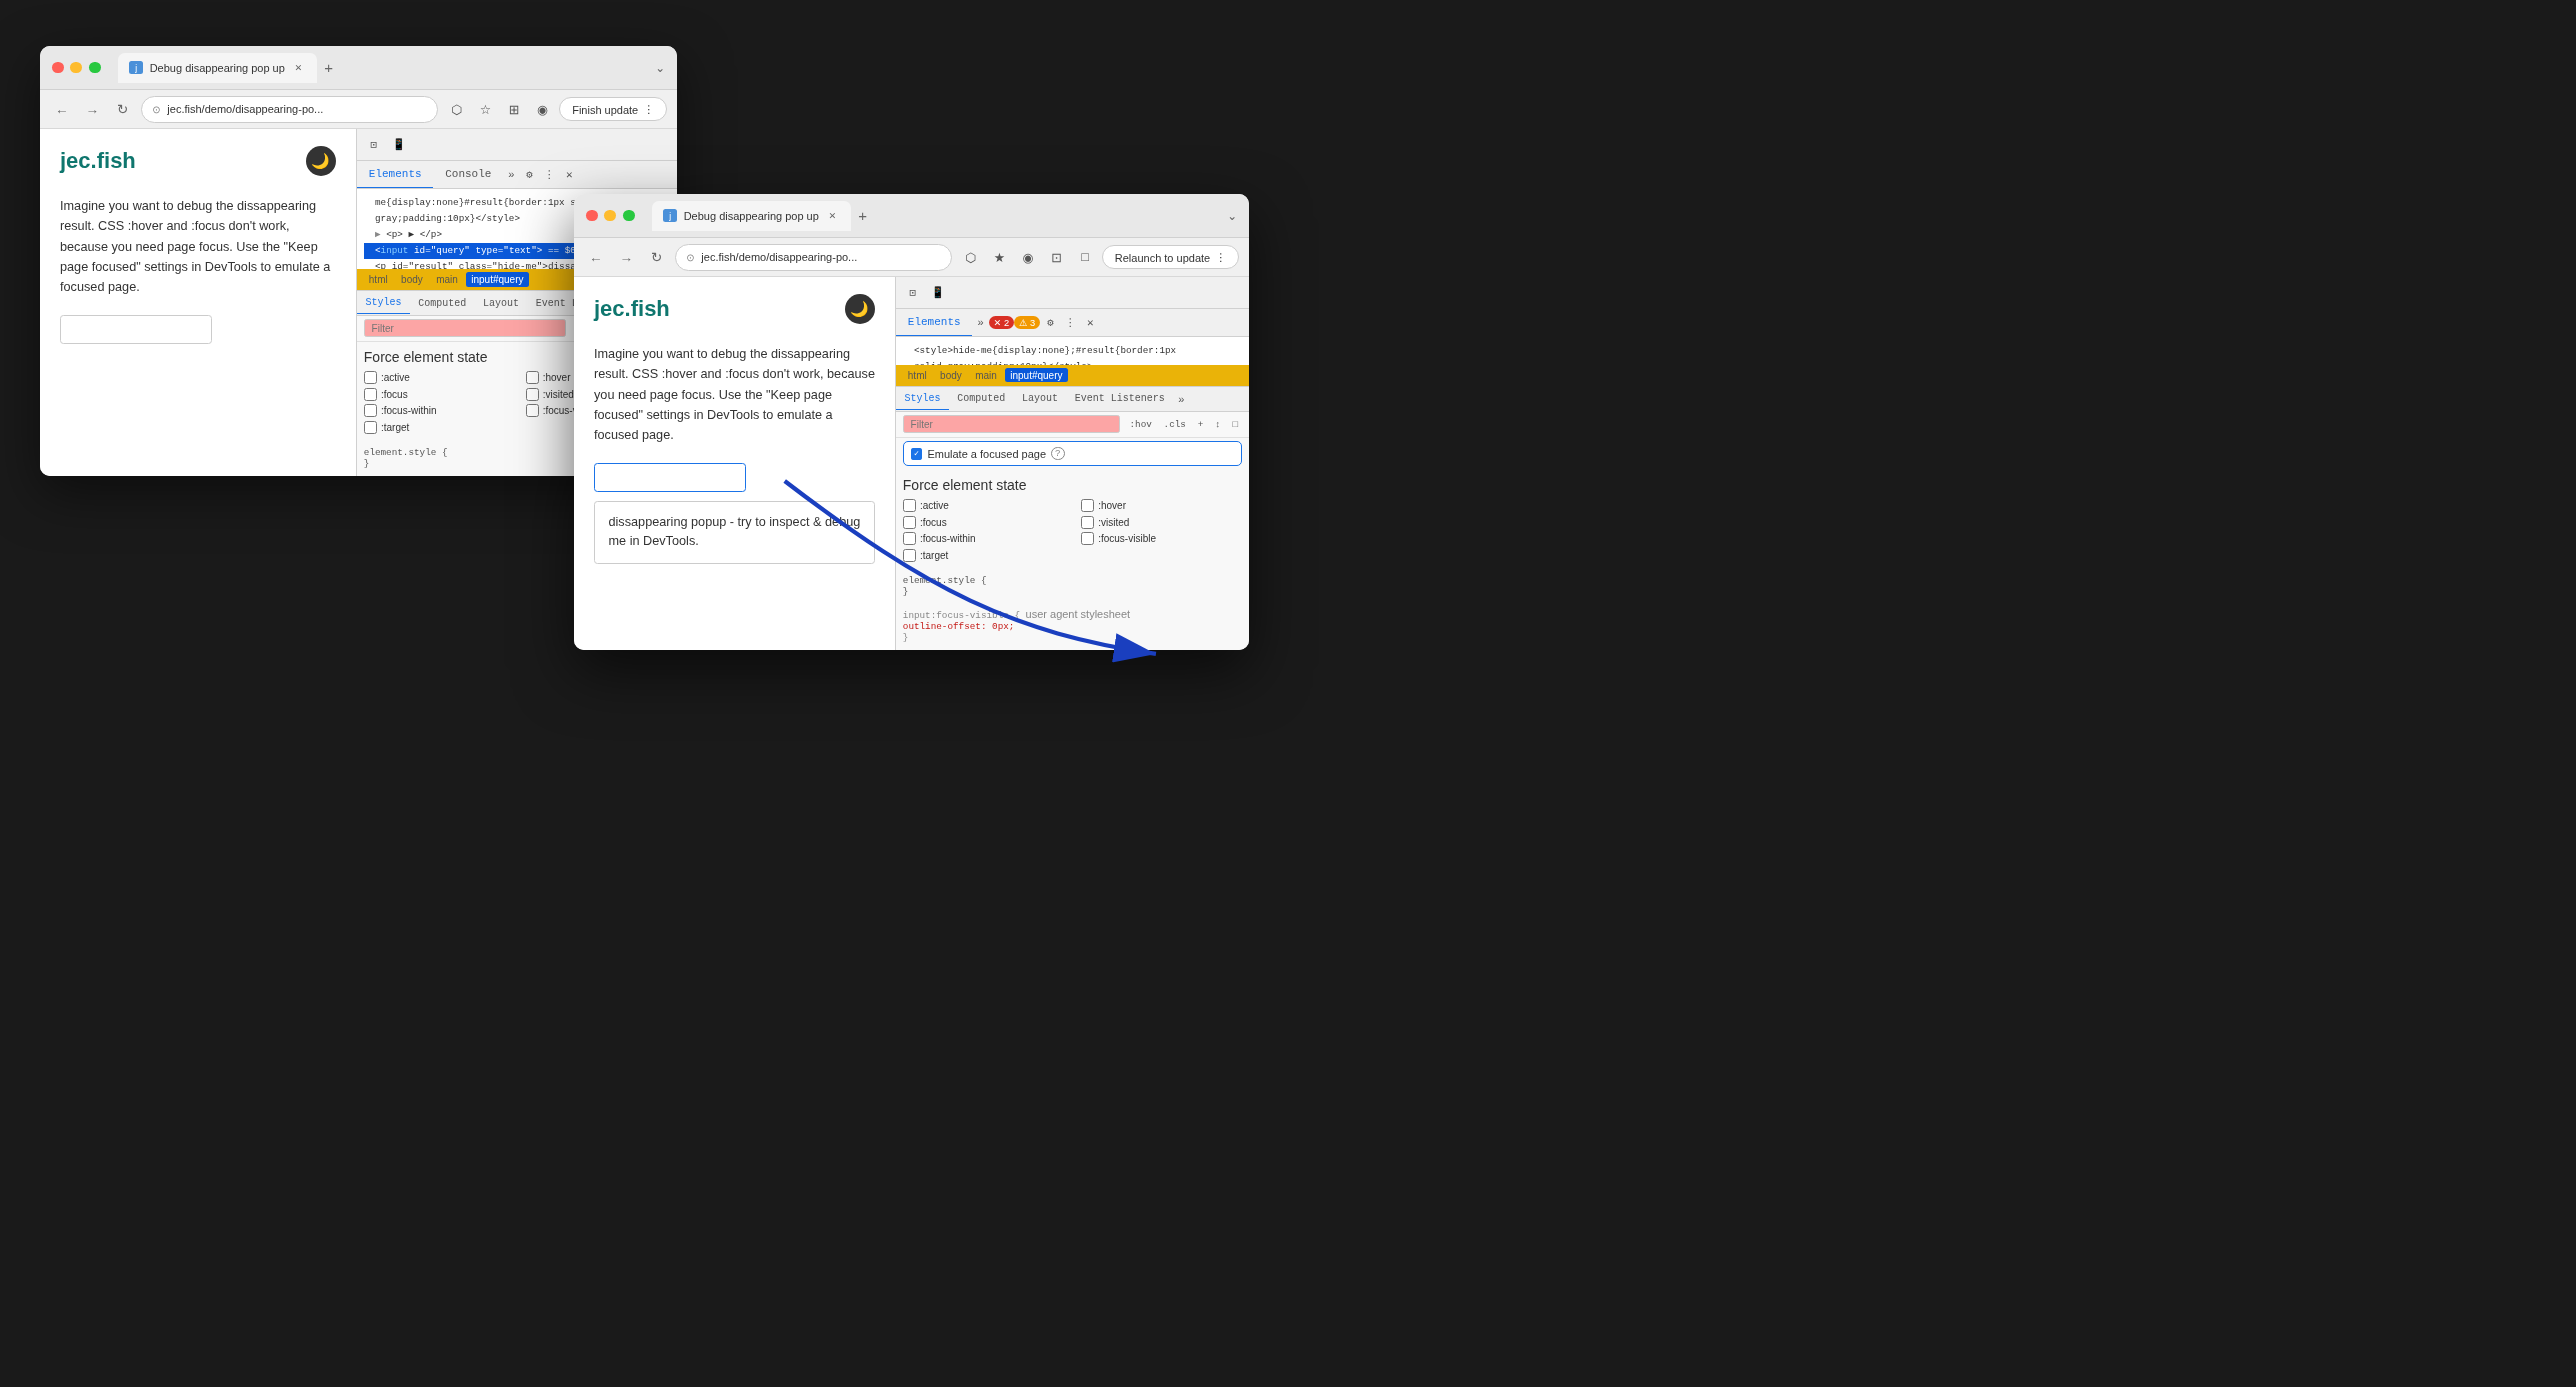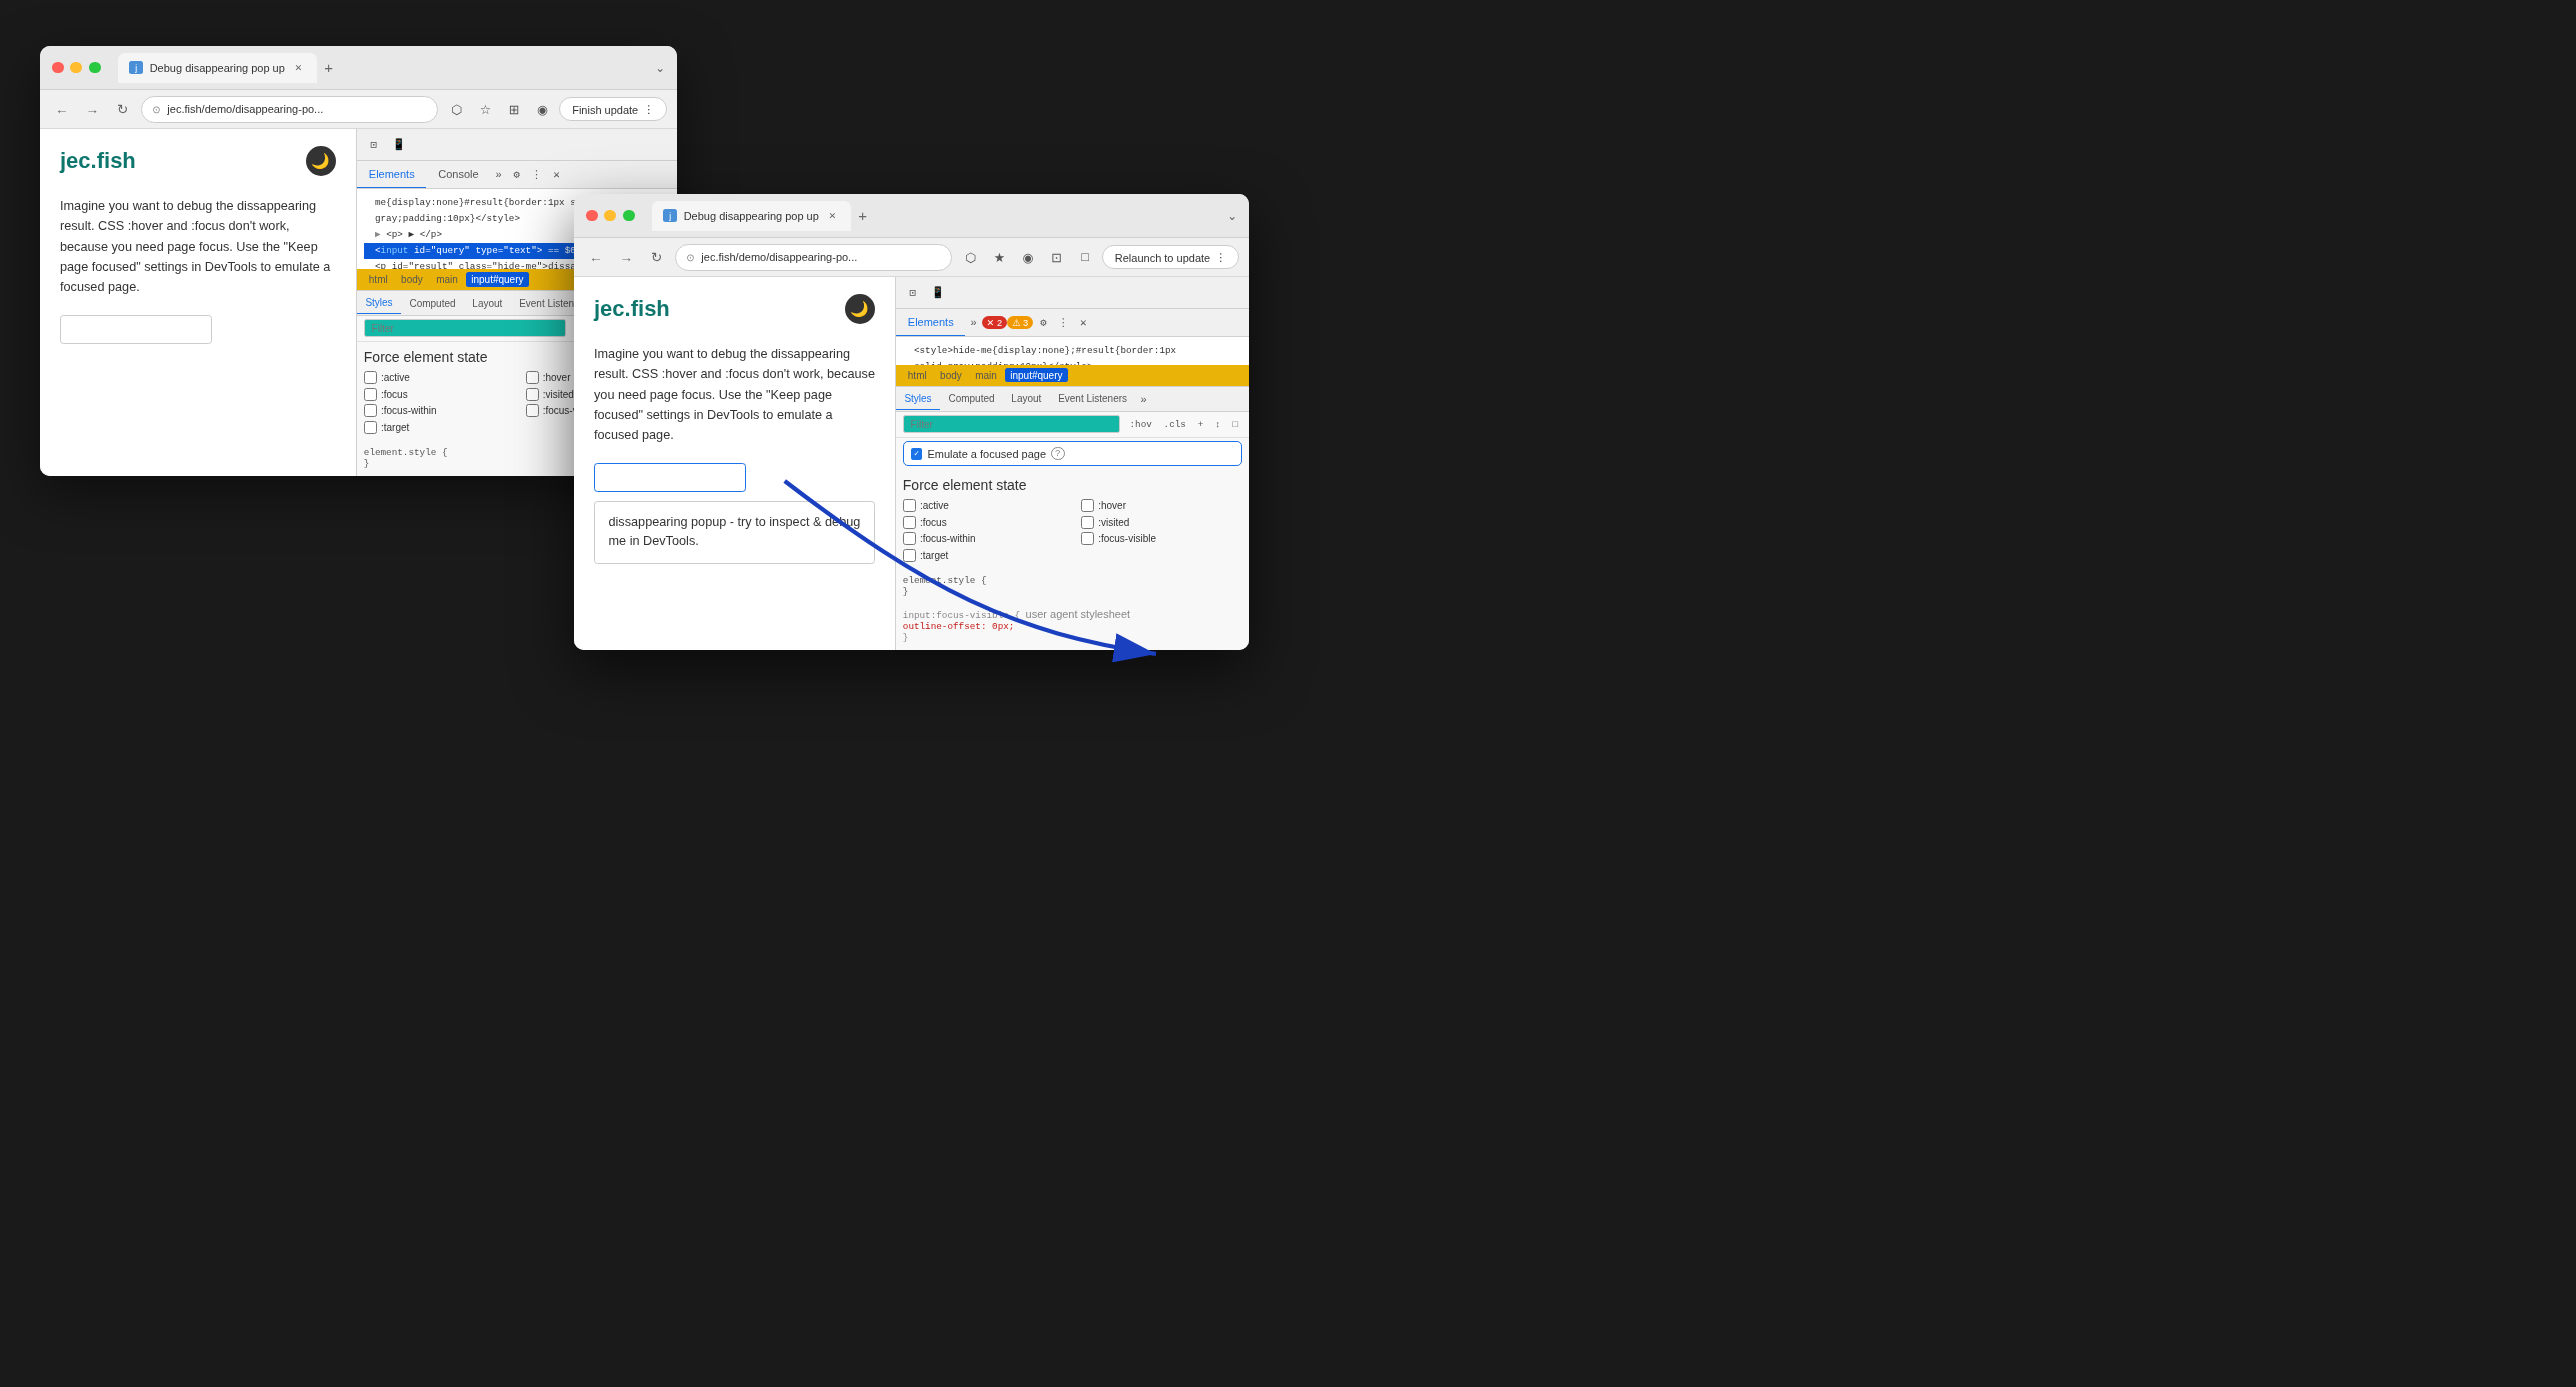--- a/index.html
+++ b/index.html
@@ -262,21 +262,21 @@
       align-items: center;
       background: #f0f0f0;
       border-bottom: 0.8px solid #d0d0d0;
     }
 
     .dt-tab {
       padding: 6.8px 11.8px;
       font-size: 11px;
       color: #555;
       cursor: pointer;
-      font-family: Liberation Sans, sans-serif;
+      font-family: Liberation Mono, monospace;
     }
 
     .dt-tab.active {
       color: #1a73e8;
       border-bottom: 1.7px solid #1a73e8;
     }
 
     .devtools-code {
       flex: 1;
       overflow: hidden;
@@ -329,21 +329,21 @@
       border-bottom: 0.8px solid #e0e0e0;
     }
 
     .filter-input {
       flex: 1;
       border: 0.8px solid #ccc;
       border-radius: 2.5px;
       padding: 2.5px 6.8px;
       font-size: 10px;
       color: #333;
-      background: #14b8a6;
+      background: #fca5a5;
     }
 
     .filter-pills {
       display: flex;
       gap: 3.4px;
     }
 
     .filter-pill {
       font-size: 9.3px;
       color: #555;

